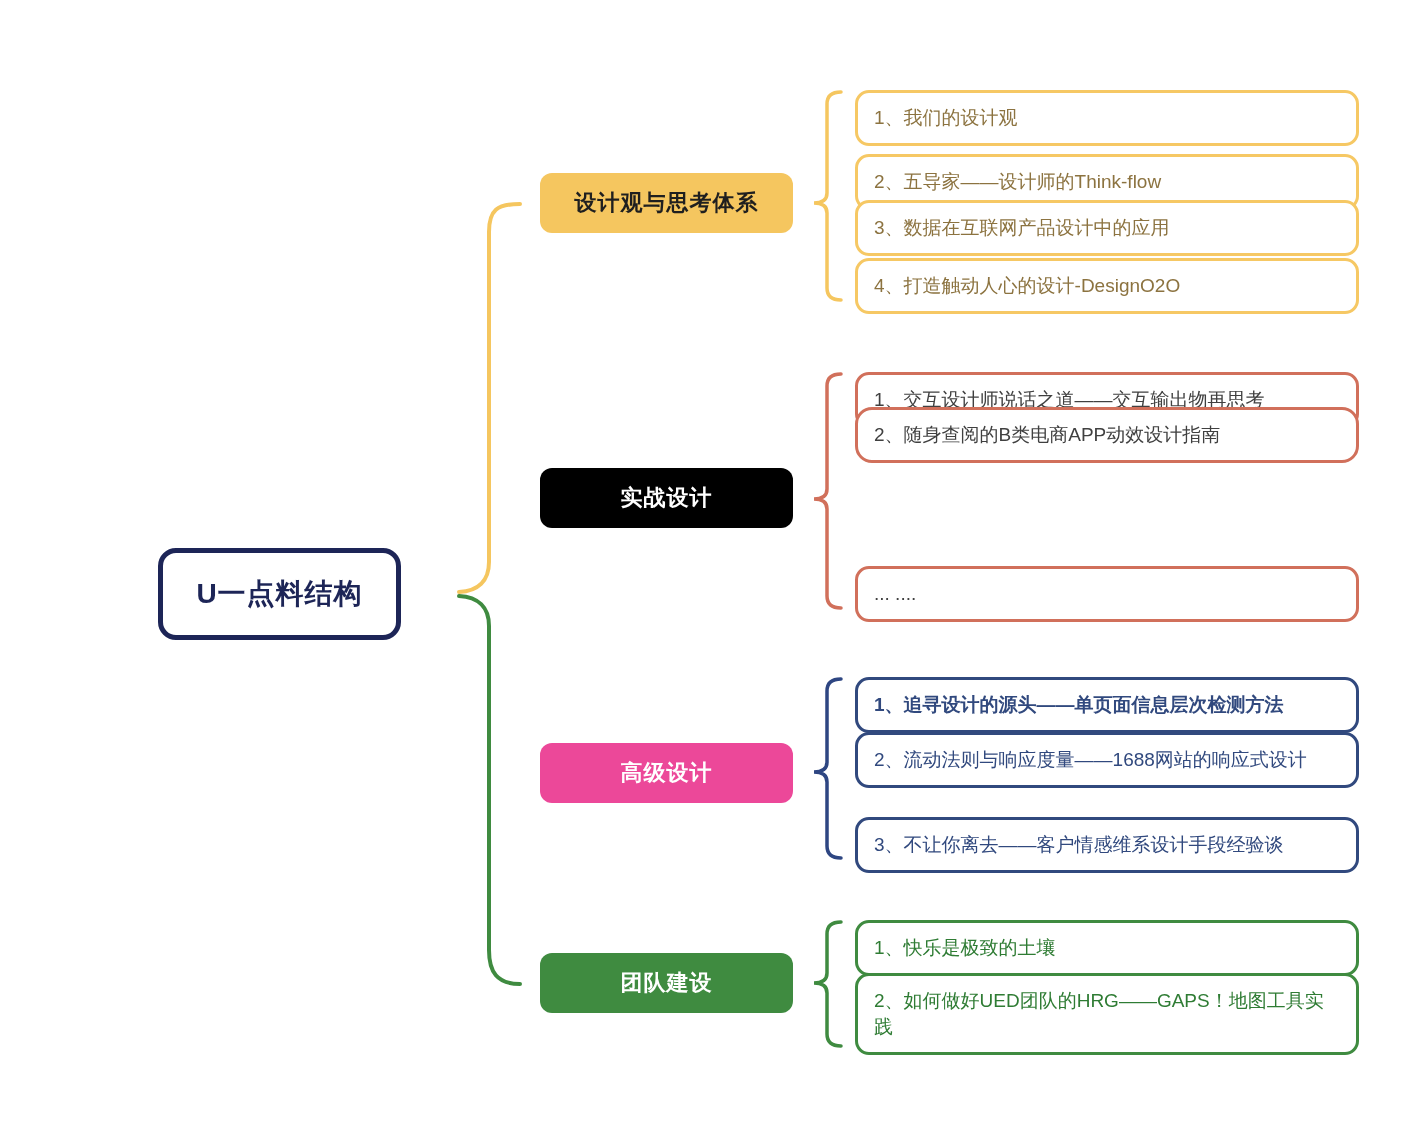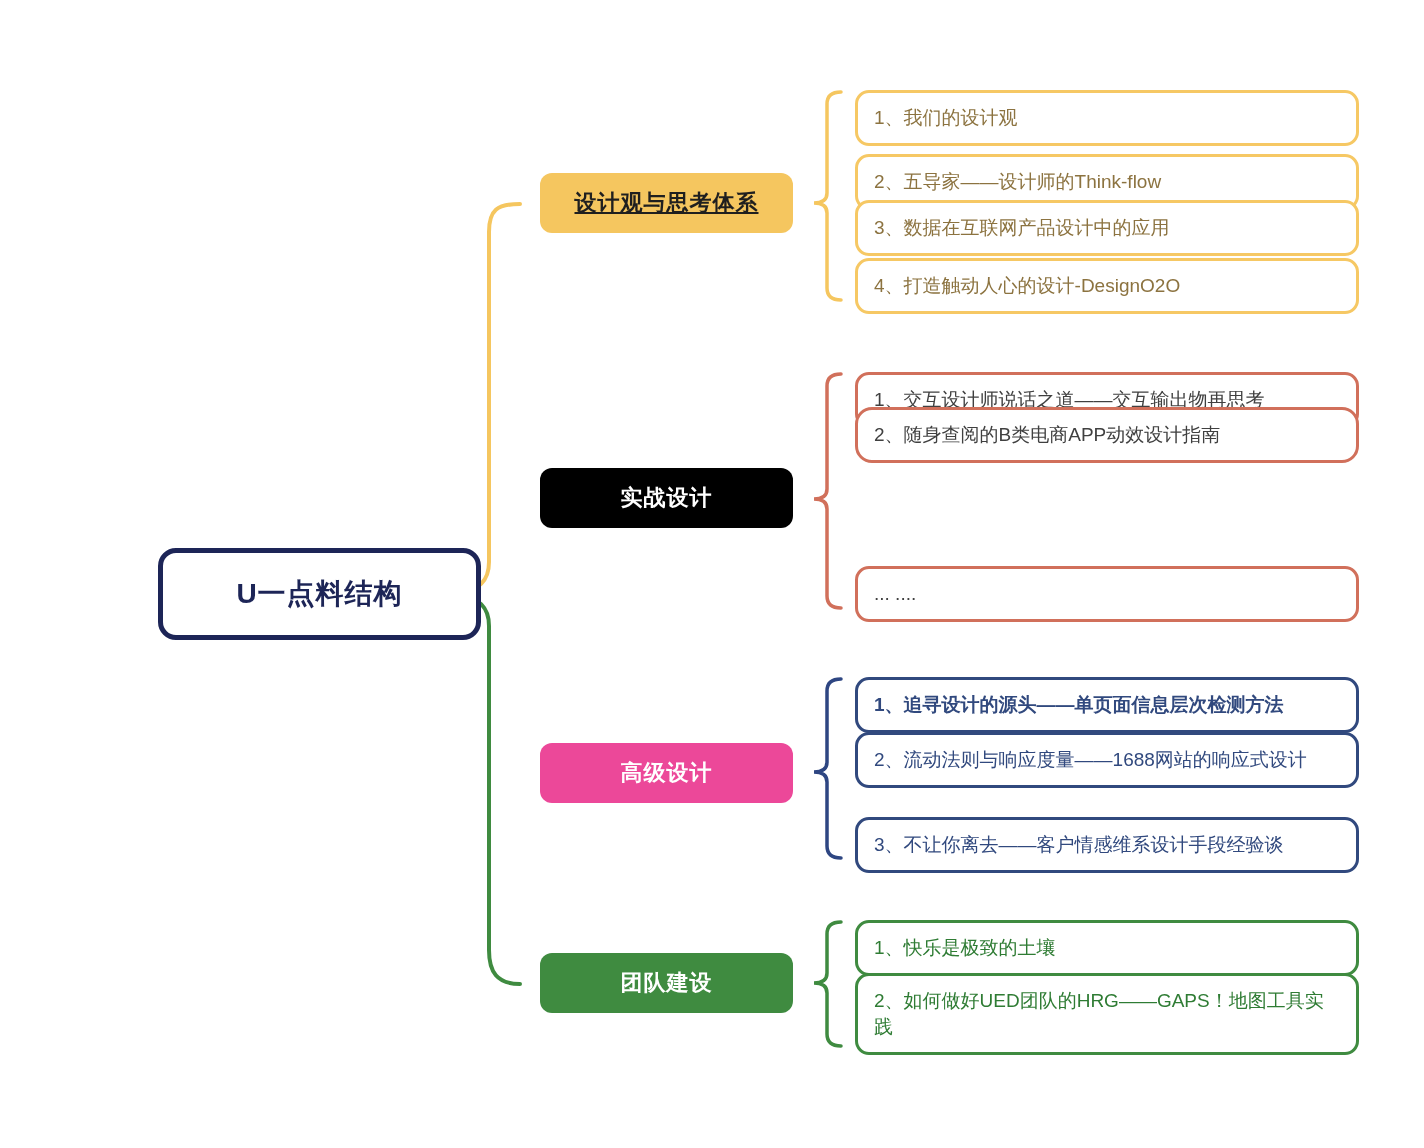--- a/index.html
+++ b/index.html
@@ -3,31 +3,31 @@
 <meta charset="utf-8">
 <style>
   html,body { margin:0; padding:0; background:#ffffff; }
   .canvas {
     position:relative; width:1424px; height:1148px; background:#ffffff;
     font-family:"Liberation Sans","DejaVu Sans",sans-serif; overflow:hidden;
   }
   svg.links { position:absolute; left:0; top:0; width:1424px; height:1148px; }
   .node { position:absolute; box-sizing:border-box; }
   .root {
-    left:158px; top:548px; width:323px; height:92px;
+    left:158px; top:548px; width:243px; height:92px;
     background:#ffffff; border:5px solid #1d2557; border-radius:18px;
     display:flex; align-items:center; justify-content:center;
     font-size:28px; font-weight:bold; color:#1d2557; letter-spacing:1px;
   }
   .branch {
     left:540px; width:253px; height:60px; border-radius:12px;
     display:flex; align-items:center; justify-content:center;
     font-size:22px; font-weight:bold; letter-spacing:1px;
   }
-  .branch.yellow { background:#f5c65f; color:#1f1f1f;text-decoration:underline; }
+  .branch.yellow { background:#f5c65f; color:#1f1f1f; }
   .branch.red    { background:#000000; color:#ffffff; }
   .branch.blue   { background:#ec4899; color:#ffffff;font-family:Liberation Mono, monospace; }
   .branch.green  { background:#3f8b40; color:#ffffff; }
   .child {
     left:855px; width:504px; min-height:44px;
     background:#ffffff; border:3px solid; border-radius:14px;
     padding:12px 16px; font-size:19px; line-height:26px;
     display:flex; align-items:center;
   }
   .child.yellow { border-color:#f6c864; color:#8c7340; }

